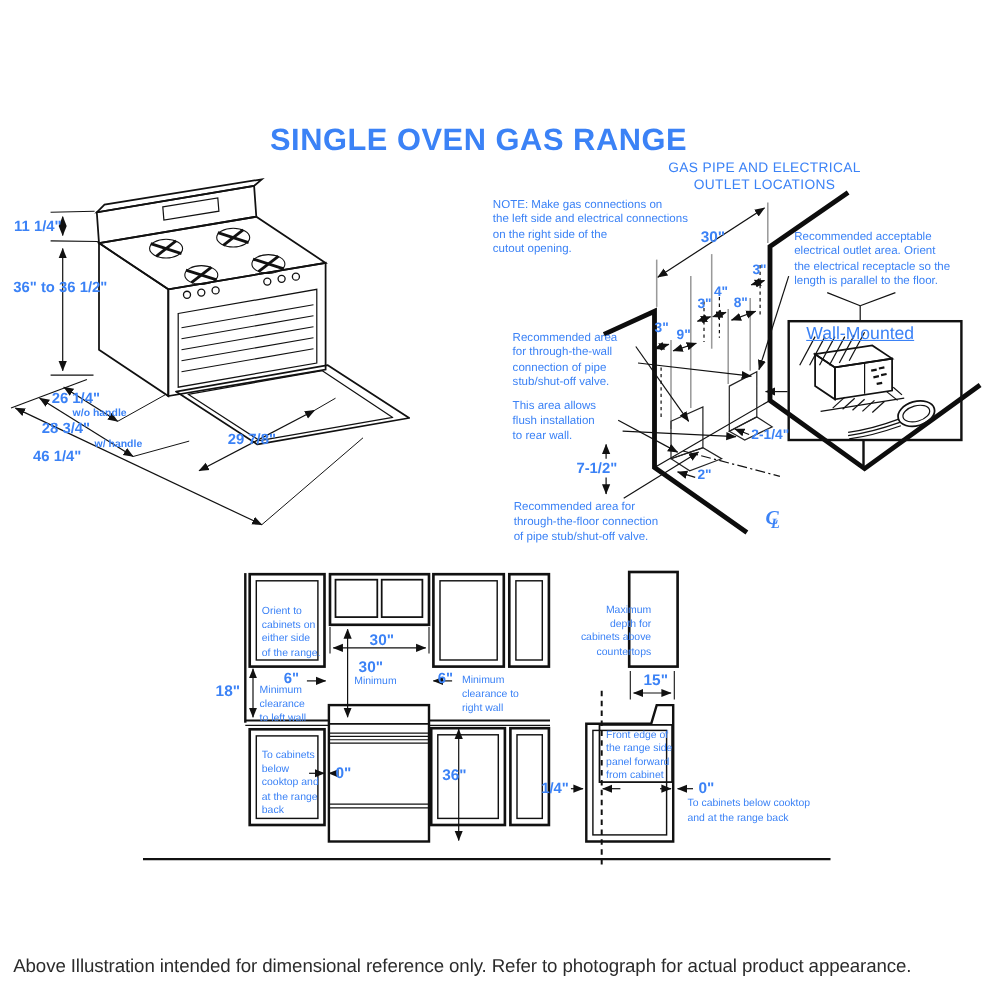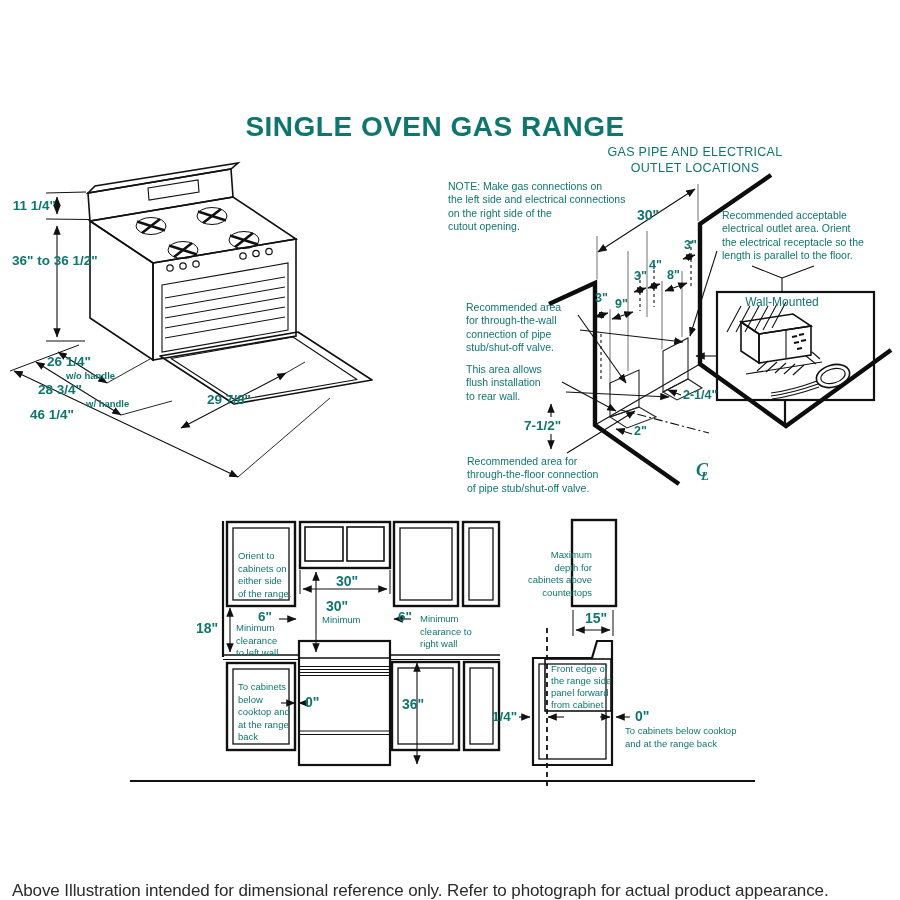--- a/index.html
+++ b/index.html
@@ -15,31 +15,31 @@
   .thick{stroke:#0d0d0d;stroke-width:4.4;stroke-linejoin:miter;}
   .thin{stroke:#111;stroke-width:1;}
   .xthin{stroke:#111;stroke-width:.9;}
   .gray{stroke:#9a9a9a;stroke-width:1.4;}
   .dsh{stroke:#111;stroke-width:1.1;stroke-dasharray:3 3;}
   .wfill{fill:#fff;}
   .blk{fill:#111;stroke:none;}
   .shade{fill:#c8c8c8;stroke:#222;stroke-width:1.1;}
   .shade2{fill:#d8d8d8;stroke:#222;stroke-width:1.1;}
   .dl{stroke:#111;stroke-width:1.1;}
-  .lbl{position:absolute;z-index:2;white-space:pre-line;color:#0f766e;}
+  .lbl{position:absolute;z-index:2;white-space:pre-line;color:#3b82f6;}
   .t10{font-size:10.5px;line-height:1.27;}
   .t95{font-size:9.5px;line-height:1.32;}
   .dim{font-weight:700;font-size:13.5px;white-space:nowrap;}
   .dimsm{font-weight:700;font-size:12.5px;white-space:nowrap;}
   .tiny{font-weight:700;font-size:9.5px;white-space:nowrap;}
   .ctr{text-align:center;}
   .rgt{text-align:right;}
   #title{font-size:28px;font-weight:700;letter-spacing:.5px;white-space:nowrap;}
   #gashead{font-size:12.5px;letter-spacing:.3px;line-height:1.3;}
-  #footer{font-size:17px;font-weight:300;color:#2b2b2b;letter-spacing:-.1px;white-space:nowrap;margin-top:12px;}
+  #footer{font-size:17px;font-weight:300;color:#2b2b2b;letter-spacing:-.1px;white-space:nowrap;}
   #cl-symbol{font-family:"Liberation Serif",serif;font-style:italic;font-weight:700;}
   #cl-symbol .c{font-size:18px;}
   #cl-symbol .l{font-size:13px;margin-left:-7px;position:relative;top:4px;}
 </style>
 </head>
 <body>
 
 <div id="page">
 
 <svg id="art" width="900" height="900" viewBox="0 0 900 900">
@@ -308,21 +308,21 @@
 <div class="lbl t10" style="left:466px;top:363px;">This area allows
 flush installation
 to rear wall.</div>
 <div class="lbl t10" style="left:467px;top:455px;">Recommended area for
 through-the-floor connection
 of pipe stub/shut-off valve.</div>
 <div class="lbl t10" style="left:722px;top:209px;">Recommended acceptable
 electrical outlet area. Orient
 the electrical receptacle so the
 length is parallel to the floor.</div>
-<div class="lbl ctr" style="left:718px;top:295px;width:128px;font-size:12px;">Wall-Mounted</div>
+<div class="lbl ctr" style="left:718px;top:295px;width:128px;font-size:16px;text-decoration:underline;">Wall-Mounted</div>
 <div class="lbl dim" style="left:637px;top:207px;font-size:14px;">30"</div>
 <div class="lbl dimsm" style="left:595px;top:291px;">3"</div>
 <div class="lbl dimsm" style="left:615px;top:297px;">9"</div>
 <div class="lbl dimsm" style="left:634px;top:269px;">3"</div>
 <div class="lbl dimsm" style="left:649px;top:258px;">4"</div>
 <div class="lbl dimsm" style="left:667px;top:268px;">8"</div>
 <div class="lbl dimsm" style="left:684px;top:238px;">3"</div>
 <div class="lbl dimsm" style="left:634px;top:424px;">2"</div>
 <div class="lbl dimsm" style="left:683px;top:388px;">2-1/4"</div>
 <div class="lbl dim" style="left:524px;top:418px;">7-1/2"</div>

